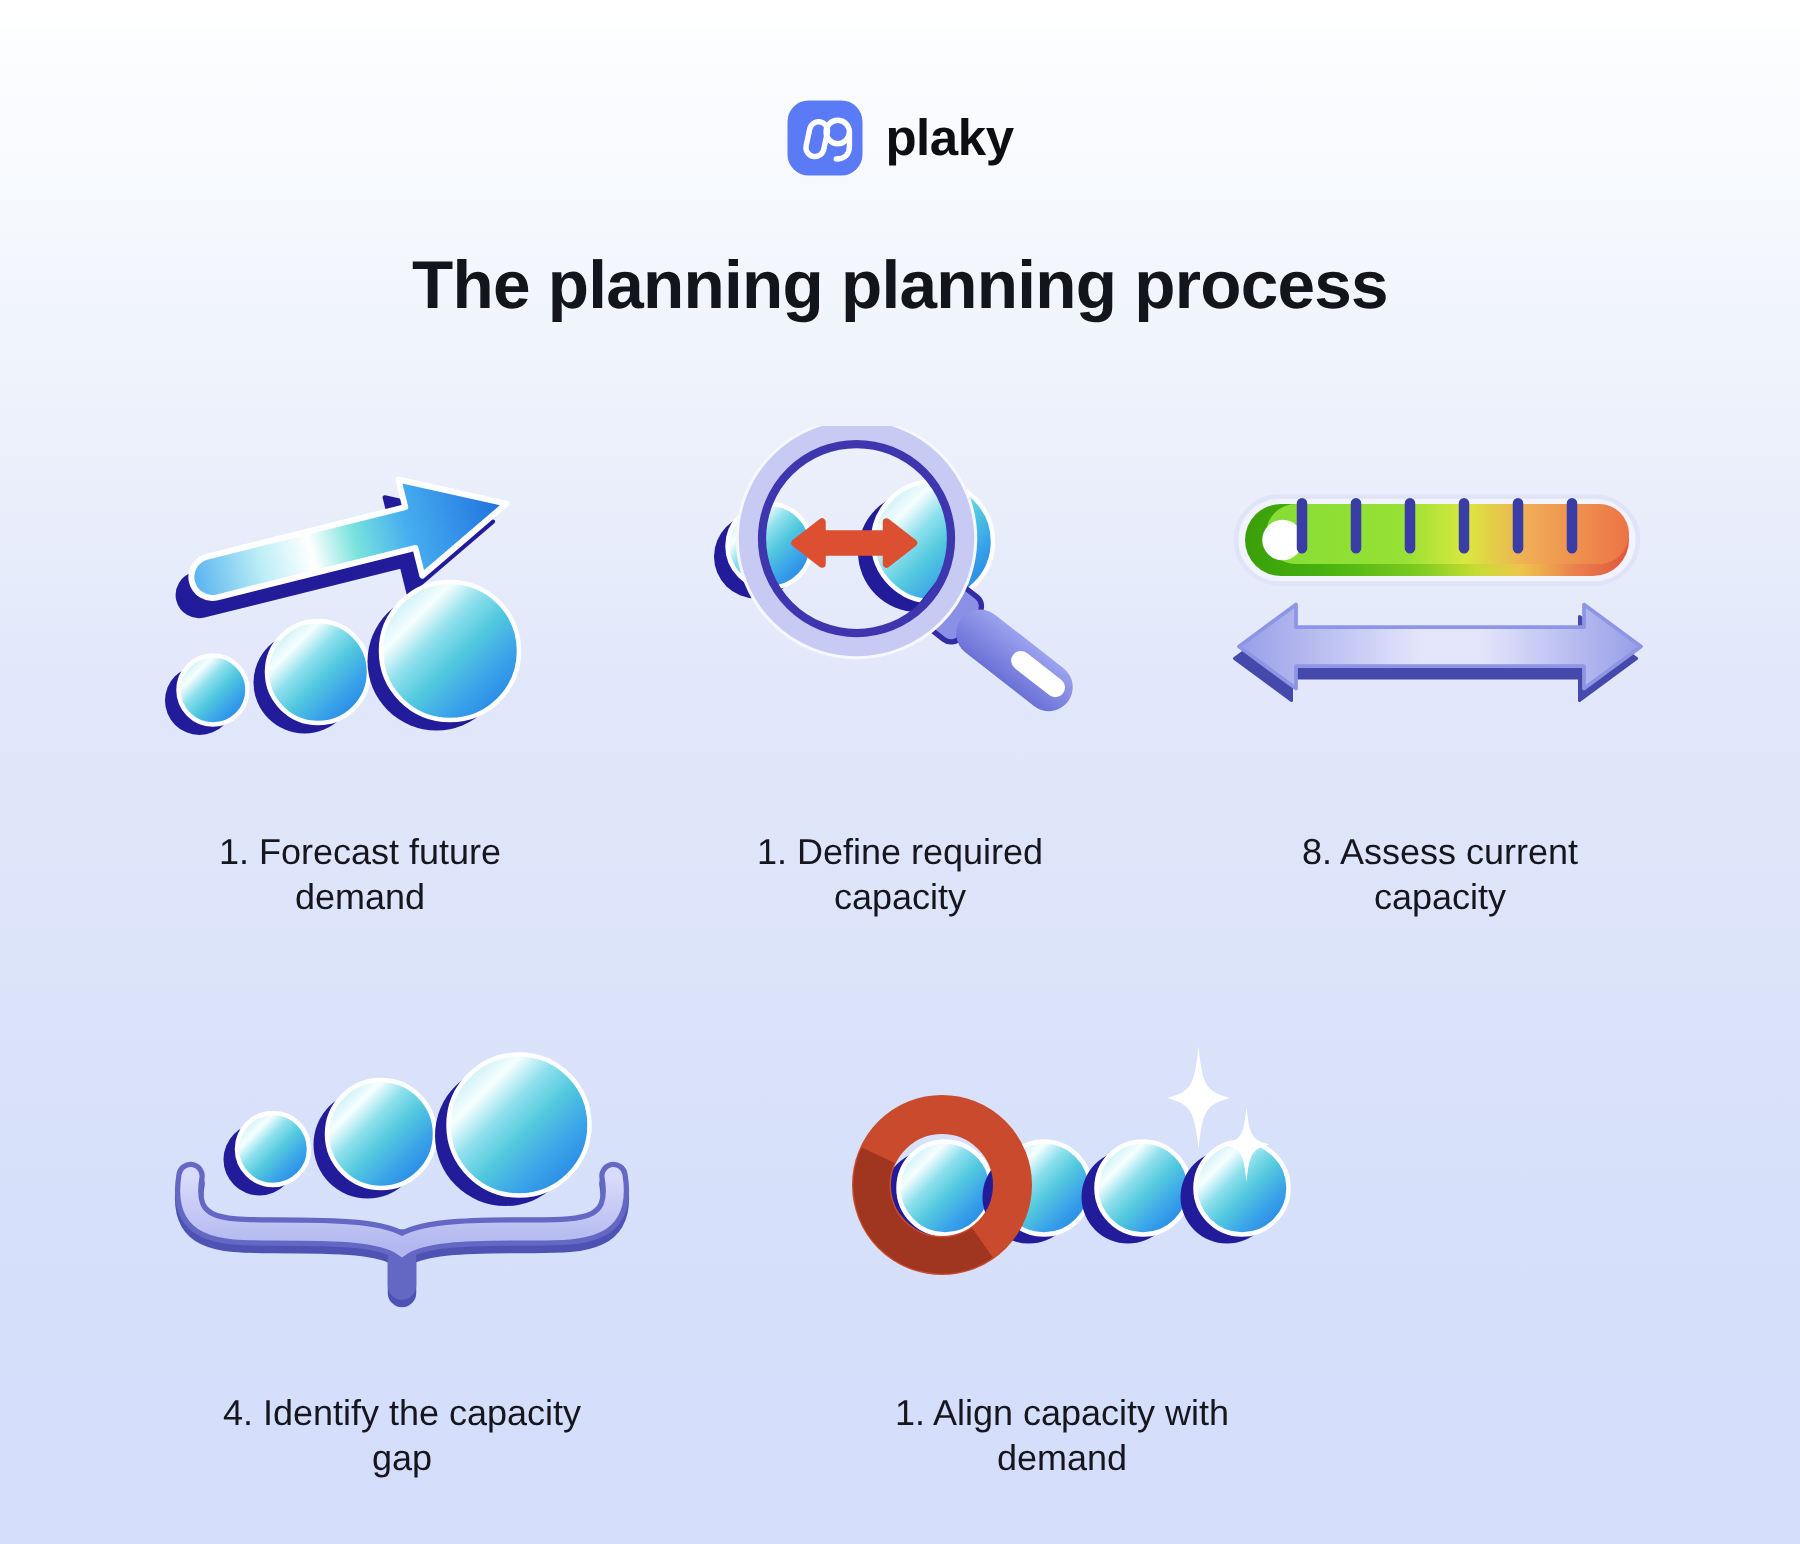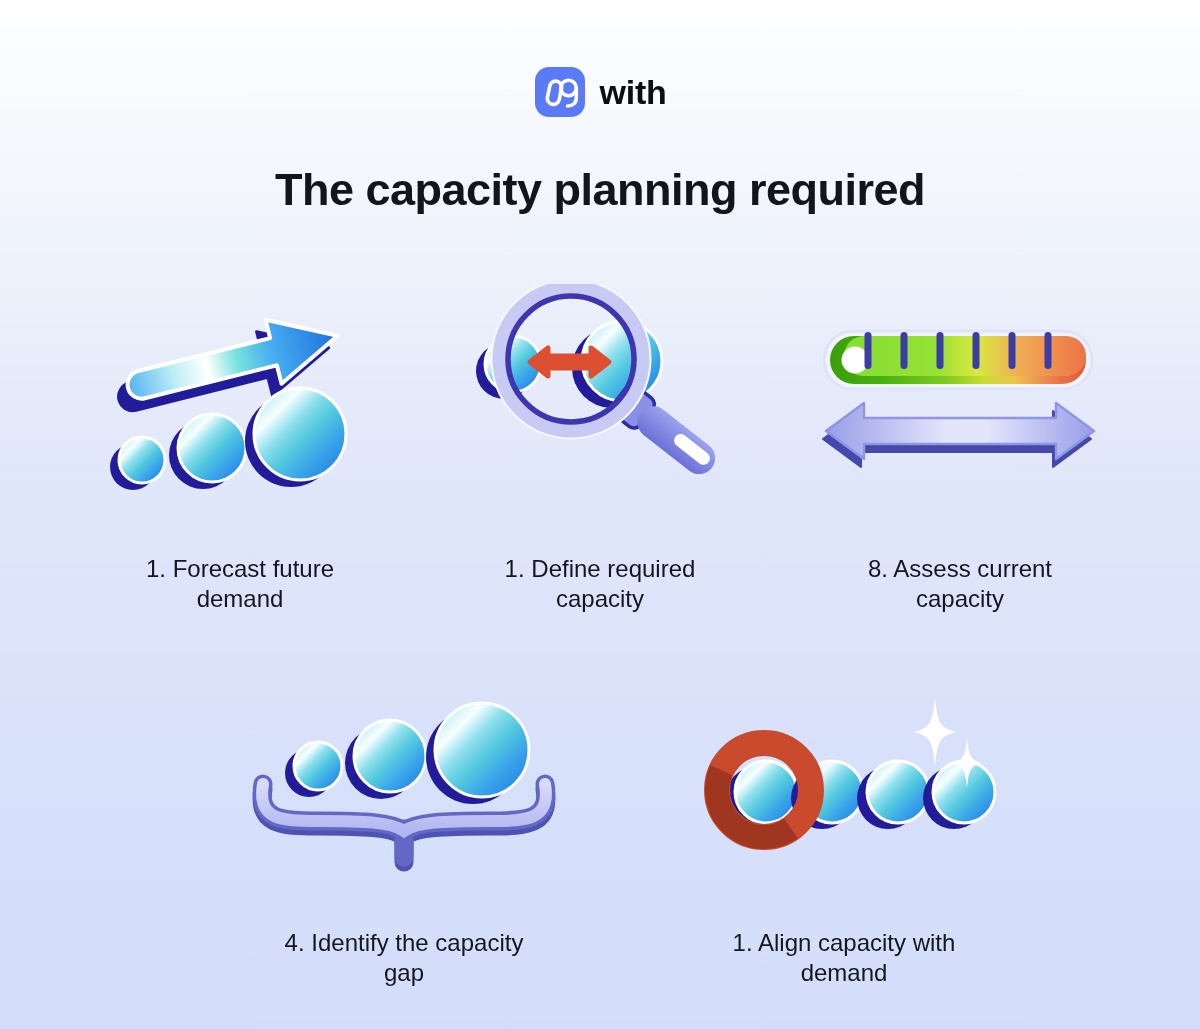--- a/index.html
+++ b/index.html
@@ -9,21 +9,21 @@
     font-family:"Liberation Sans", sans-serif;
   }
   .brand{display:flex;align-items:center;justify-content:center;gap:14px;padding-top:48px;}
   .brand-name{font-size:34px;font-weight:700;color:#0d0e12;letter-spacing:-0.3px;}
   .title{
     margin:46px 0 0 0;text-align:center;font-size:45px;font-weight:700;
     color:#14151b;letter-spacing:-0.5px;
   }
   .row{display:flex;}
   .row-1{justify-content:space-between;padding:0 60px;margin-top:68px;}
-  .row-2{justify-content:center;margin-top:66px;padding-left:48px;}
+  .row-2{margin-top:66px;padding-left:48px;}
   .step{display:flex;flex-direction:column;align-items:center;margin:0;gap:22px;}
   .row-1 .step{width:360px;}
   .row-2 .step{width:440px;}
   .art{height:230px;display:flex;align-items:center;justify-content:center;}
   .row-2 .art{height:200px;}
   .caption{
     margin-top:18px;text-align:center;white-space:pre-line;
     font-size:24px;line-height:30px;font-weight:500;color:#16161f;
   }
   .row-2 .caption{margin-top:26px;}
@@ -87,24 +87,24 @@
 
 <div class="page">
 
   <header class="brand">
     <svg width="52" height="52" viewBox="0 0 52 52">
       <rect x="1" y="1" width="50" height="50" rx="14" fill="#5b7bf6"></rect>
       <rect x="14.5" y="15" width="12" height="23.5" rx="6" fill="none" stroke="#ffffff" stroke-width="3.6" transform="rotate(12 20.5 26.75)"></rect>
       <circle cx="34.5" cy="22" r="7.8" fill="none" stroke="#ffffff" stroke-width="3.6"></circle>
       <path d="M42.3,22 L42.3,31.5 C42.3,37.5 38.5,40 33.5,40" fill="none" stroke="#ffffff" stroke-width="3.6" stroke-linecap="round"></path>
     </svg>
-    <span class="brand-name">with</span>
+    <span class="brand-name">plaky</span>
   </header>
 
-  <h1 class="title">The capacity planning required</h1>
+  <h1 class="title">The planning planning process</h1>
 
   <section class="row row-1">
 
     <figure class="step">
       <div class="art">
         <svg width="300" height="230" viewBox="0 0 300 230">
           <g transform="translate(29,116) rotate(-14)">
             <path d="M14,-14 L150,-14 L150,-33 L216,0 L150,33 L150,14 L14,14 A14 14 0 0 1 14,-14 Z" fill="#221c9b" stroke="#221c9b" stroke-width="3" stroke-linejoin="round"></path>
           </g>
           <g transform="translate(38,104) rotate(-14)">

